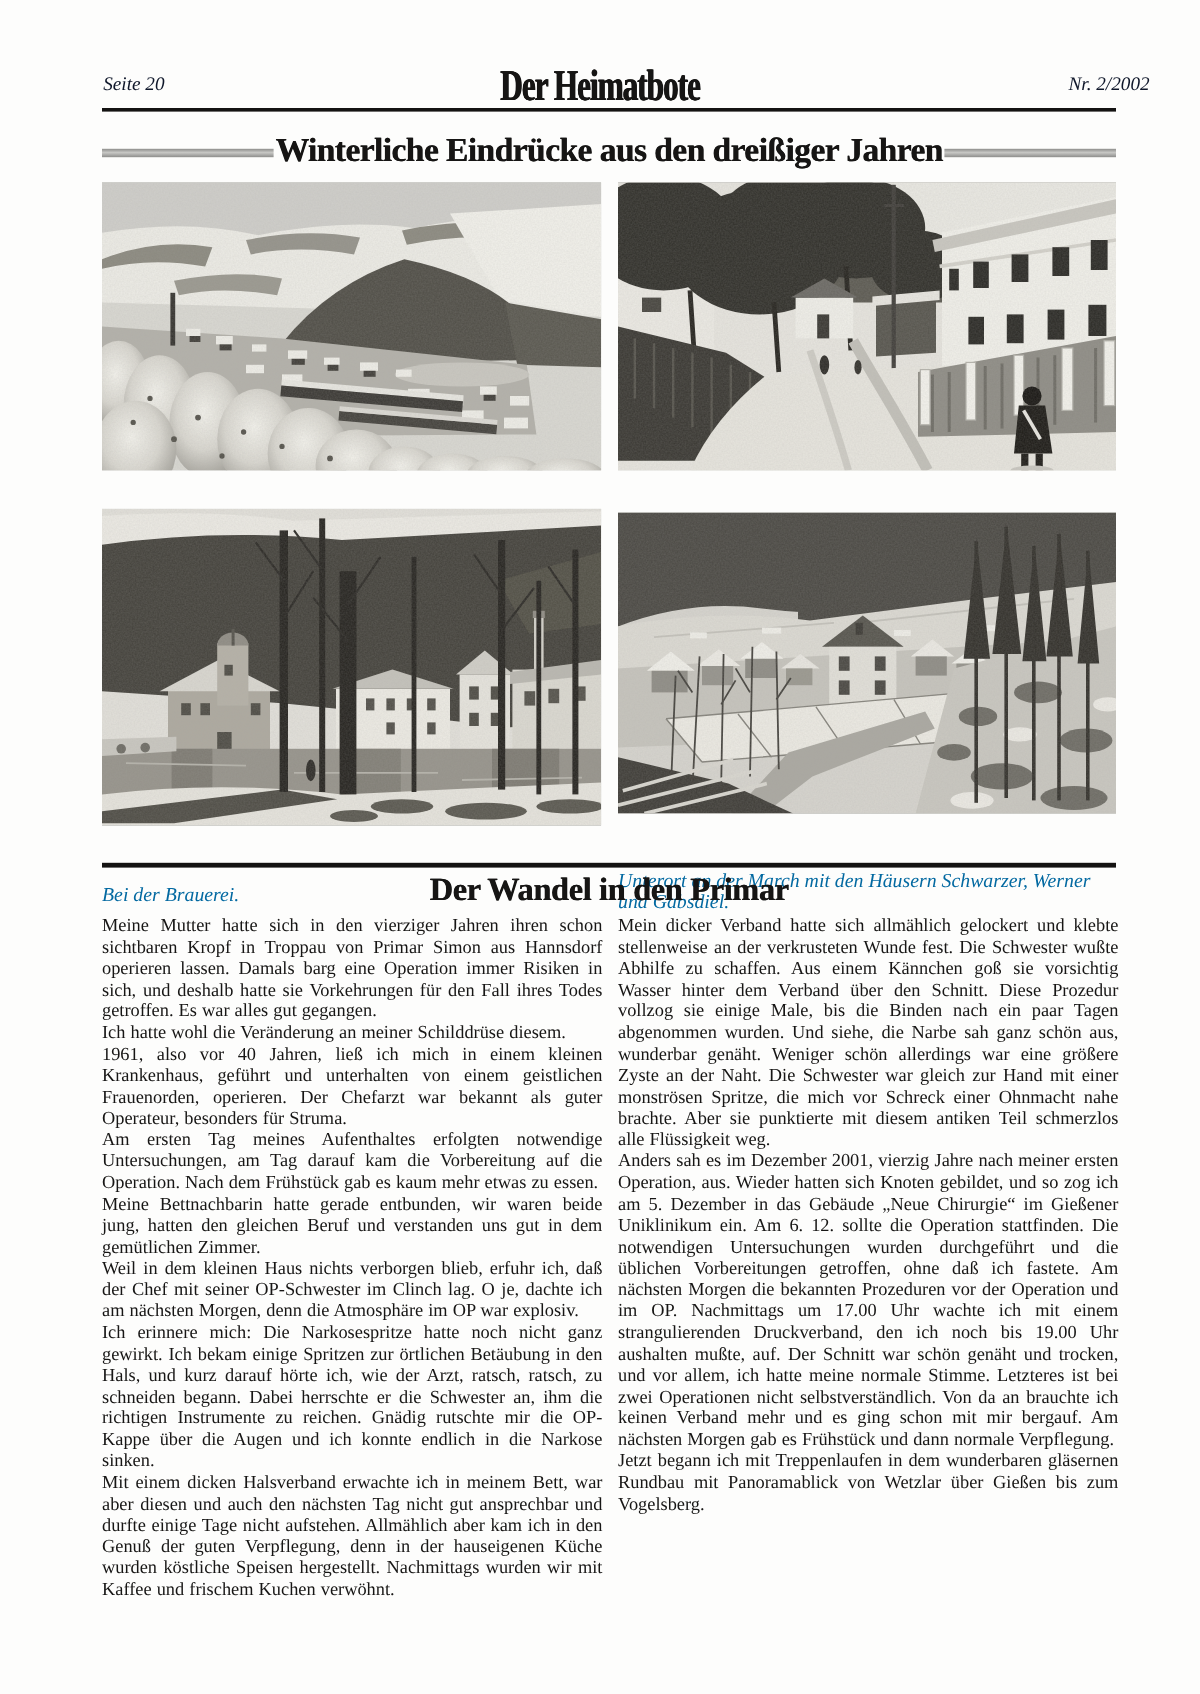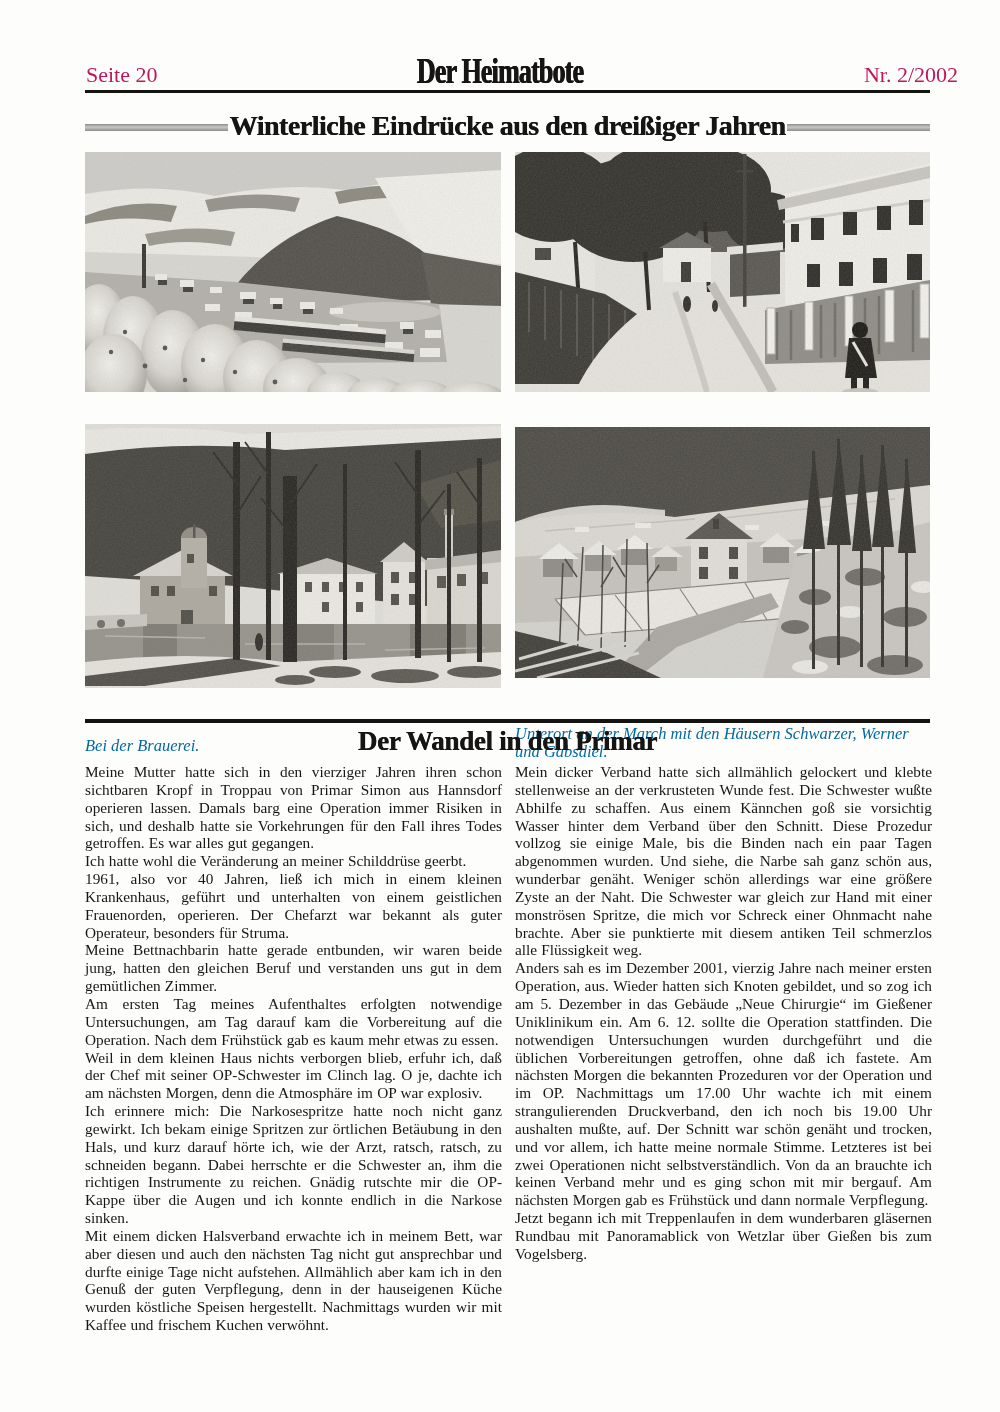--- a/index.html
+++ b/index.html
@@ -5,21 +5,21 @@
   * { margin:0; padding:0; box-sizing:border-box; }
   html,body { background:#ffffff; }
   body {
     width:1000px; height:1412px; position:relative;
     font-family:"Liberation Serif", serif;
     color:#161514; background:#fdfdfc;
   }
   .abs { position:absolute; }
 
   
-  .small-head { font-size:22px; color:#be185d; }
+  .small-head { font-size:16px; color:#0f172a;font-style:italic; }
   .masthead {
     font-weight:bold; font-size:31px; letter-spacing:-1px;
     transform:scale(0.84,1.18); transform-origin:center top;
     text-shadow:0.6px 0 #161514, -0.3px 0 #161514;
     white-space:nowrap;
   }
   .rule { background:#141312; }
 
   
   .headline {
@@ -380,24 +380,24 @@
 
 <div class="abs caption" style="left:515px; top:683px; width:415px;">Unterort an der March mit den Häusern Schwarzer, Werner und Gabsdiel.</div>
 <div class="abs caption" style="left:85px; top:695px; width:416px;">Bei der Brauerei.</div>
 
 <div class="abs rule" style="left:85px; top:719px; width:845px; height:4px;"></div>
 <div class="abs article-title" style="left:85px; top:726px;">Der Wandel in den Primar</div>
 
 <div class="abs columns" style="left:85px; top:763px;">
   <div class="col">
     <p>Meine Mutter hatte sich in den vierziger Jahren ihren schon sichtbaren Kropf in Troppau von Primar Simon aus Hannsdorf operieren lassen. Damals barg eine Operation immer Risiken in sich, und deshalb hatte sie Vorkehrungen für den Fall ihres Todes getroffen. Es war alles gut gegangen.</p>
-    <p>Ich hatte wohl die Veränderung an meiner Schilddrüse geerbt.</p>
+    <p>Ich hatte wohl die Veränderung an meiner Schilddrüse diesem.</p>
     <p>1961, also vor 40 Jahren, ließ ich mich in einem kleinen Krankenhaus, geführt und unterhalten von einem geistlichen Frauenorden, operieren. Der Chefarzt war bekannt als guter Operateur, besonders für Struma.</p>
+    <p>Am ersten Tag meines Aufenthaltes erfolgten notwendige Untersuchungen, am Tag darauf kam die Vorbereitung auf die Operation. Nach dem Frühstück gab es kaum mehr etwas zu essen.</p>
     <p>Meine Bettnachbarin hatte gerade entbunden, wir waren beide jung, hatten den gleichen Beruf und verstanden uns gut in dem gemütlichen Zimmer.</p>
-    <p>Am ersten Tag meines Aufenthaltes erfolgten notwendige Untersuchungen, am Tag darauf kam die Vorbereitung auf die Operation. Nach dem Frühstück gab es kaum mehr etwas zu essen.</p>
     <p>Weil in dem kleinen Haus nichts verborgen blieb, erfuhr ich, daß der Chef mit seiner OP-Schwester im Clinch lag. O je, dachte ich am nächsten Morgen, denn die Atmosphäre im OP war explosiv.</p>
     <p>Ich erinnere mich: Die Narkosespritze hatte noch nicht ganz gewirkt. Ich bekam einige Spritzen zur örtlichen Betäubung in den Hals, und kurz darauf hörte ich, wie der Arzt, ratsch, ratsch, zu schneiden begann. Dabei herrschte er die Schwester an, ihm die richtigen Instrumente zu reichen. Gnädig rutschte mir die OP-Kappe über die Augen und ich konnte endlich in die Narkose sinken.</p>
     <p>Mit einem dicken Halsverband erwachte ich in meinem Bett, war aber diesen und auch den nächsten Tag nicht gut ansprechbar und durfte einige Tage nicht aufstehen. Allmählich aber kam ich in den Genuß der guten Verpflegung, denn in der hauseigenen Küche wurden köstliche Speisen hergestellt. Nachmittags wurden wir mit Kaffee und frischem Kuchen verwöhnt.</p>
   </div>
   <div class="col">
     <p>Mein dicker Verband hatte sich allmählich gelockert und klebte stellenweise an der verkrusteten Wunde fest. Die Schwester wußte Abhilfe zu schaffen. Aus einem Kännchen goß sie vorsichtig Wasser hinter dem Verband über den Schnitt. Diese Prozedur vollzog sie einige Male, bis die Binden nach ein paar Tagen abgenommen wurden. Und siehe, die Narbe sah ganz schön aus, wunderbar genäht. Weniger schön allerdings war eine größere Zyste an der Naht. Die Schwester war gleich zur Hand mit einer monströsen Spritze, die mich vor Schreck einer Ohnmacht nahe brachte. Aber sie punktierte mit diesem antiken Teil schmerzlos alle Flüssigkeit weg.</p>
     <p>Anders sah es im Dezember 2001, vierzig Jahre nach meiner ersten Operation, aus. Wieder hatten sich Knoten gebildet, und so zog ich am 5. Dezember in das Gebäude „Neue Chirurgie“ im Gießener Uniklinikum ein. Am 6. 12. sollte die Operation stattfinden. Die notwendigen Untersuchungen wurden durchgeführt und die üblichen Vorbereitungen getroffen, ohne daß ich fastete. Am nächsten Morgen die bekannten Prozeduren vor der Operation und im OP. Nachmittags um 17.00 Uhr wachte ich mit einem strangulierenden Druckverband, den ich noch bis 19.00 Uhr aushalten mußte, auf. Der Schnitt war schön genäht und trocken, und vor allem, ich hatte meine normale Stimme. Letzteres ist bei zwei Operationen nicht selbstverständlich. Von da an brauchte ich keinen Verband mehr und es ging schon mit mir bergauf. Am nächsten Morgen gab es Frühstück und dann normale Verpflegung.</p>
     <p>Jetzt begann ich mit Treppenlaufen in dem wunderbaren gläsernen Rundbau mit Panoramablick von Wetzlar über Gießen bis zum Vogelsberg.</p>
   </div>
 </div>

